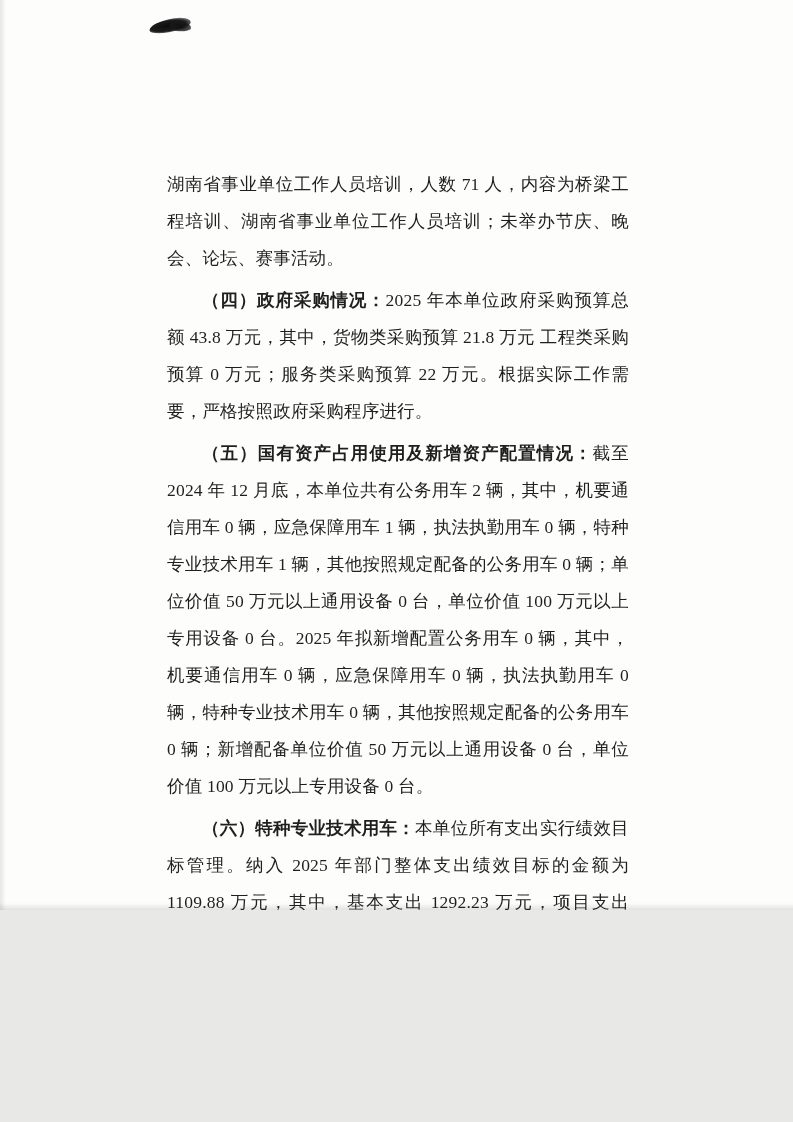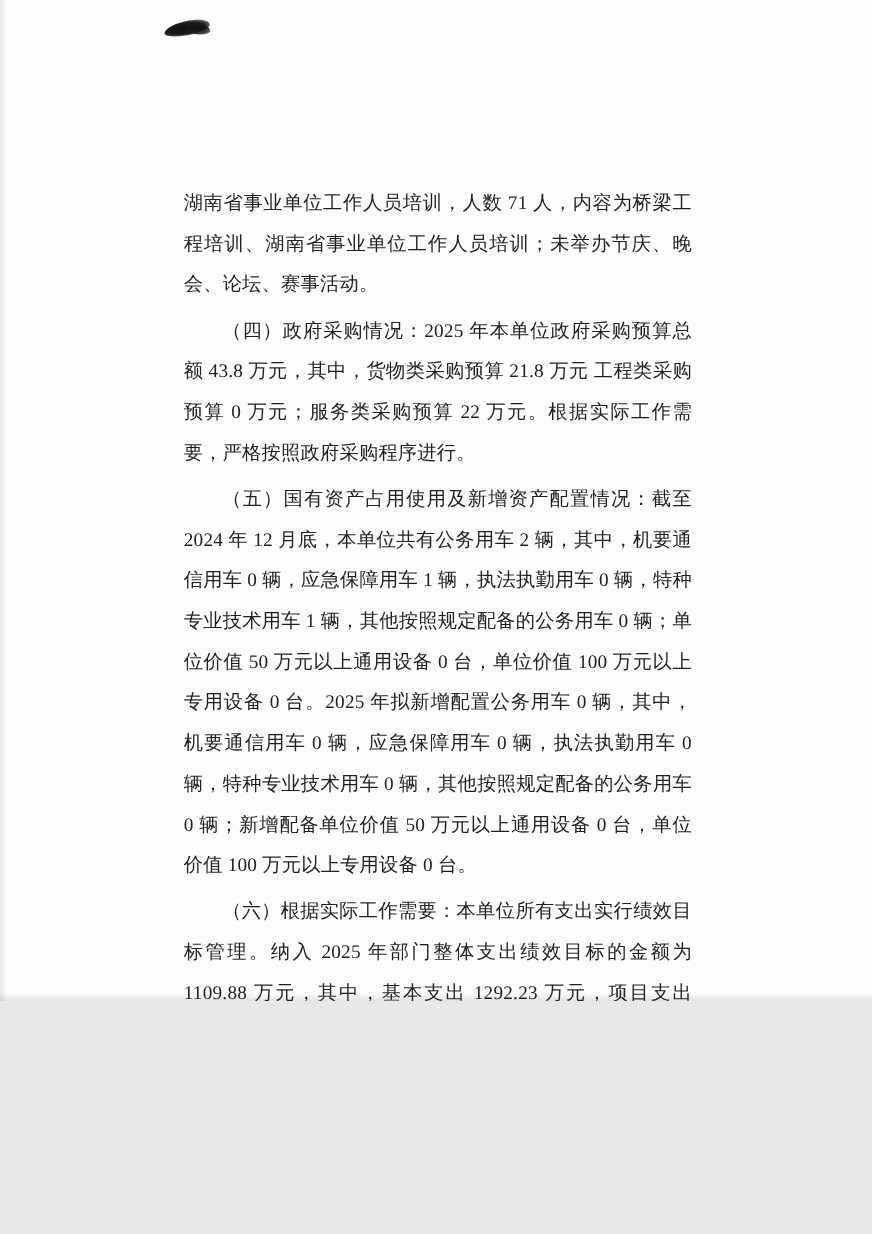--- a/index.html
+++ b/index.html
@@ -69,29 +69,29 @@
     text-align: justify;
     letter-spacing: 0.2px;
   }
   .para.indent {
     text-indent: 2em;
   }
   .run {
     font-weight: normal;
   }
   .run.bold {
-    font-weight: normal;
+    font-weight: bold;
     font-family: "Liberation Sans", "DejaVu Sans", sans-serif;
     letter-spacing: 0.1px;
   }
 </style>
 </head>
 <body>
 
 <div class="page">
   <div class="smudge"></div>
   <div class="content">
       <p class="para"><span class="run">湖南省事业单位工作人员培训，人数 71 人，内容为桥梁工程培训、湖南省事业单位工作人员培训；未举办节庆、晚会、论坛、赛事活动。</span></p>
       <p class="para indent"><span class="run bold">（四）政府采购情况：</span><span class="run">2025 年本单位政府采购预算总额 43.8 万元，其中，货物类采购预算 21.8 万元 工程类采购预算 0 万元；服务类采购预算 22 万元。根据实际工作需要，严格按照政府采购程序进行。</span></p>
       <p class="para indent"><span class="run bold">（五）国有资产占用使用及新增资产配置情况：</span><span class="run">截至 2024 年 12 月底，本单位共有公务用车 2 辆，其中，机要通信用车 0 辆，应急保障用车 1 辆，执法执勤用车 0 辆，特种专业技术用车 1 辆，其他按照规定配备的公务用车 0 辆；单位价值 50 万元以上通用设备 0 台，单位价值 100 万元以上专用设备 0 台。2025 年拟新增配置公务用车 0 辆，其中，机要通信用车 0 辆，应急保障用车 0 辆，执法执勤用车 0 辆，特种专业技术用车 0 辆，其他按照规定配备的公务用车 0 辆；新增配备单位价值 50 万元以上通用设备 0 台，单位价值 100 万元以上专用设备 0 台。</span></p>
-      <p class="para indent"><span class="run bold">（六）根据实际工作需要：</span><span class="run">本单位所有支出实行绩效目标管理。纳入 2025 年部门整体支出绩效目标的金额为 1109.88 万元，其中，基本支出 1292.23 万元，项目支出 0.00 万元，具体绩效目标详见报表。</span></p>
+      <p class="para indent"><span class="run bold">（六）特种专业技术用车：</span><span class="run">本单位所有支出实行绩效目标管理。纳入 2025 年部门整体支出绩效目标的金额为 1109.88 万元，其中，基本支出 1292.23 万元，项目支出 0.00 万元，具体绩效目标详见报表。</span></p>
     </div>
 </div>
 
 </body></html>

